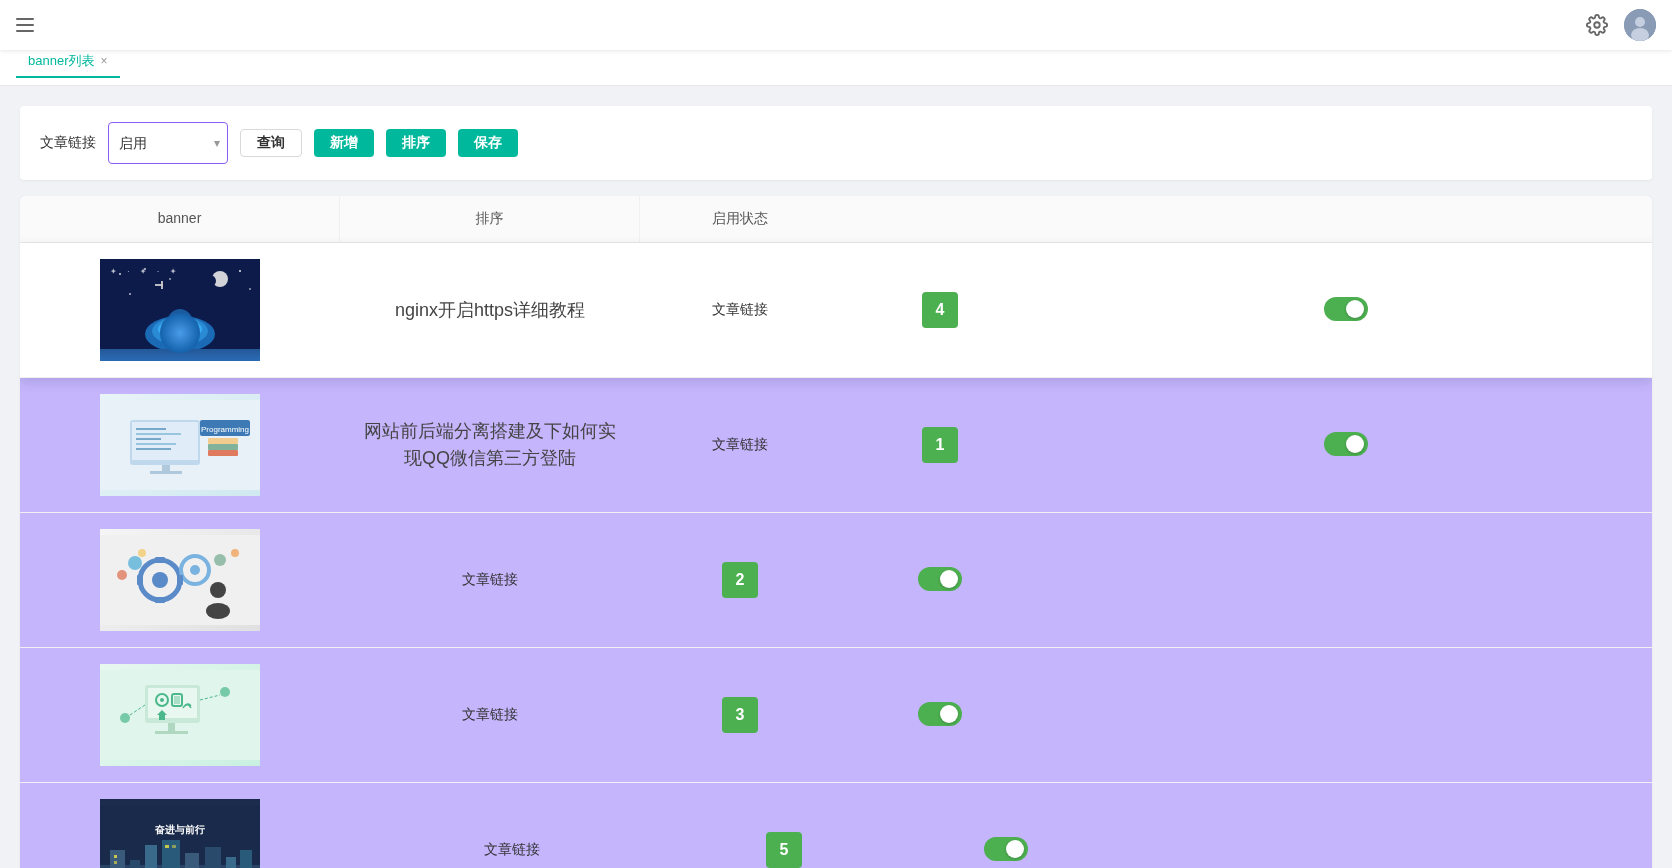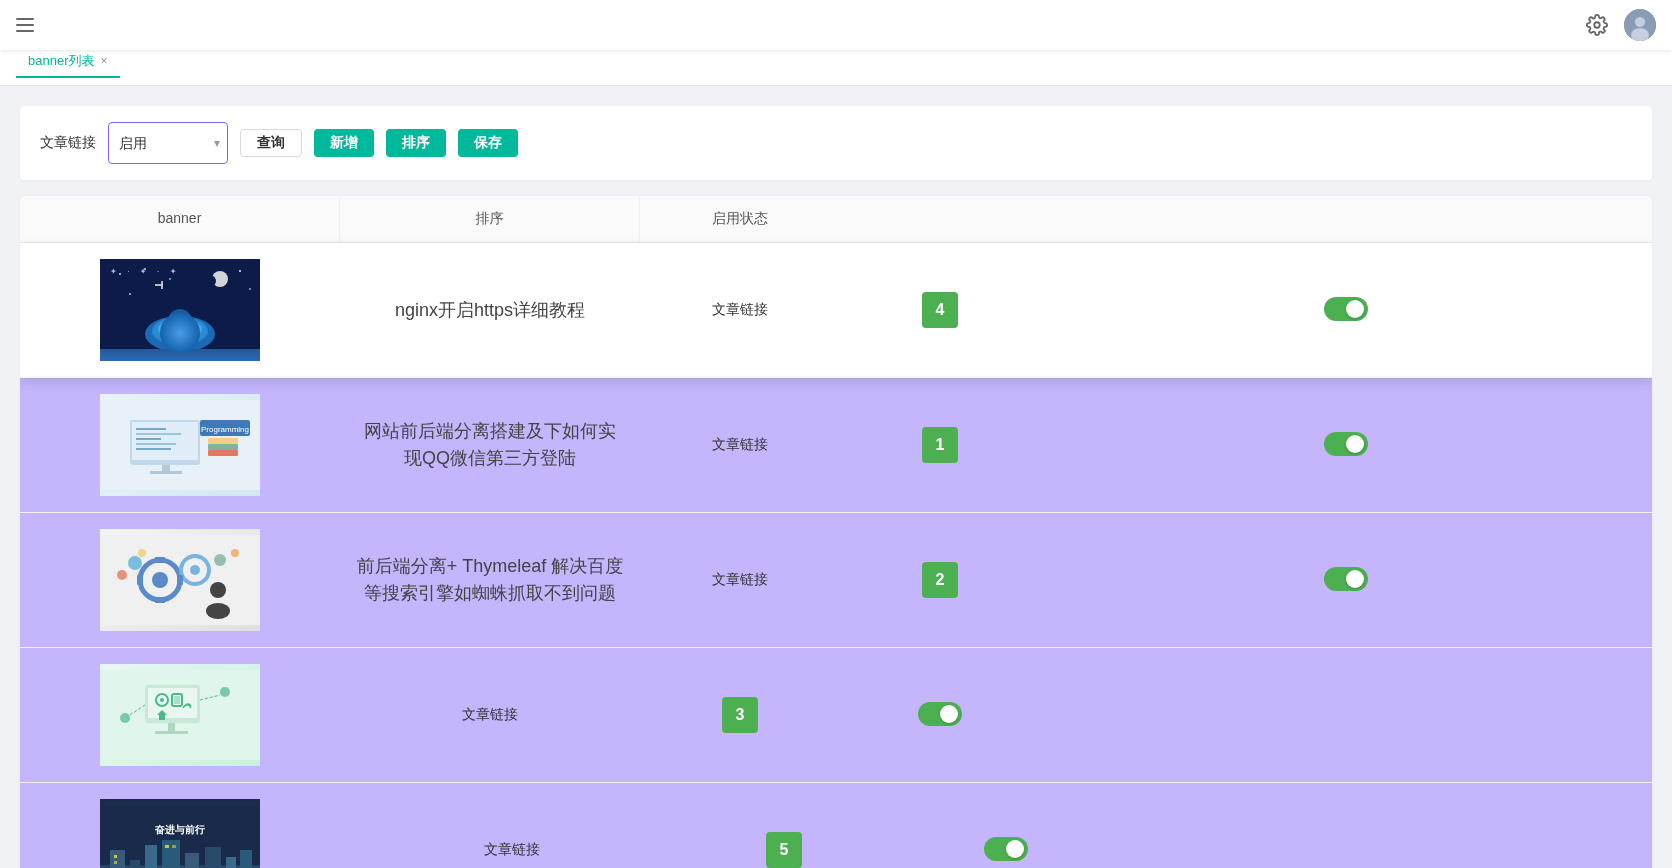--- a/index.html
+++ b/index.html
@@ -504,23 +504,20 @@
             <ellipse cx="118" cy="76" rx="12" ry="8" fill="#444"></ellipse>
 
             <circle cx="35" cy="28" r="7" fill="#5ab2d8" opacity="0.8"></circle>
             <circle cx="22" cy="40" r="5" fill="#e07a5f" opacity="0.8"></circle>
             <circle cx="42" cy="18" r="4" fill="#f2cc6f" opacity="0.8"></circle>
             <circle cx="120" cy="25" r="6" fill="#81b29a" opacity="0.8"></circle>
             <circle cx="135" cy="18" r="4" fill="#f2a25f" opacity="0.8"></circle>
           </svg>
         </div>
       </div>
-      <div class="td">
-        <span class="title-text">前后端分离+ Thymeleaf 解决百度等搜索引擎如蜘蛛抓取不到问题</span>
-      </div>
       <div class="td">文章链接</div>
       <div class="td">
         <span class="badge">2</span>
       </div>
       <div class="td">
         <label class="toggle">
           
           <span class="toggle-slider"></span>
         </label>
       </div>

